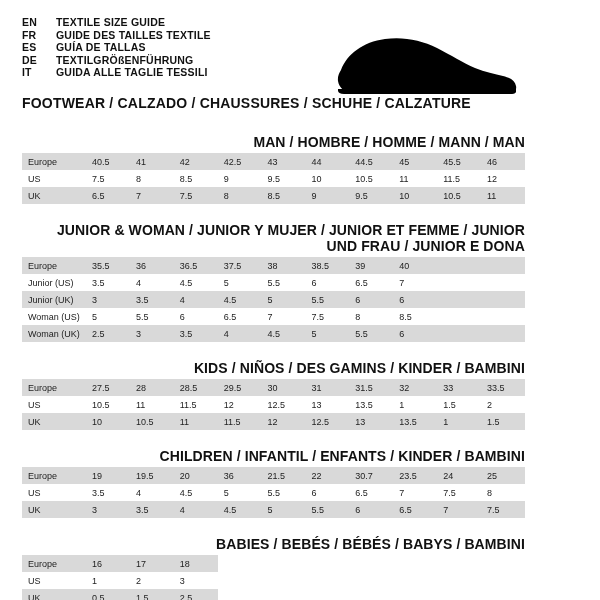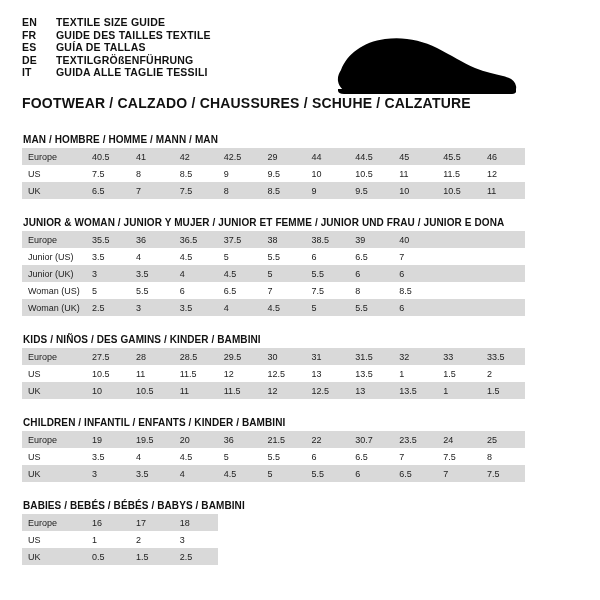--- a/index.html
+++ b/index.html
@@ -59,26 +59,27 @@
     letter-spacing: 0.2px;
     margin-top: 16px;
     color: #111;
   }
 
   
   .group {
     margin-top: 18px;
   }
   .group-title {
-    font-size: 10px;
+    font-size: 14px;
     font-weight: bold;
     letter-spacing: 0.1px;
     color: #111;
     margin-bottom: 3px;
     padding-left: 1px;
+    text-align: right;
   }
   table.size {
     border-collapse: collapse;
     width: 100%;
     font-size: 9px;
     table-layout: fixed;
   }
   table.size td {
     padding: 3.5px 0 3.5px 6px;
     color: #222;
@@ -154,21 +155,21 @@
           <col>
           <col>
       </colgroup>
       <tbody>
         <tr class="shaded">
           <td class="label">Europe</td>
           <td>40.5</td>
           <td>41</td>
           <td>42</td>
           <td>42.5</td>
-          <td>29</td>
+          <td>43</td>
           <td>44</td>
           <td>44.5</td>
           <td>45</td>
           <td>45.5</td>
           <td>46</td>
         </tr>
         <tr class="plain">
           <td class="label">US</td>
           <td>7.5</td>
           <td>8</td>

